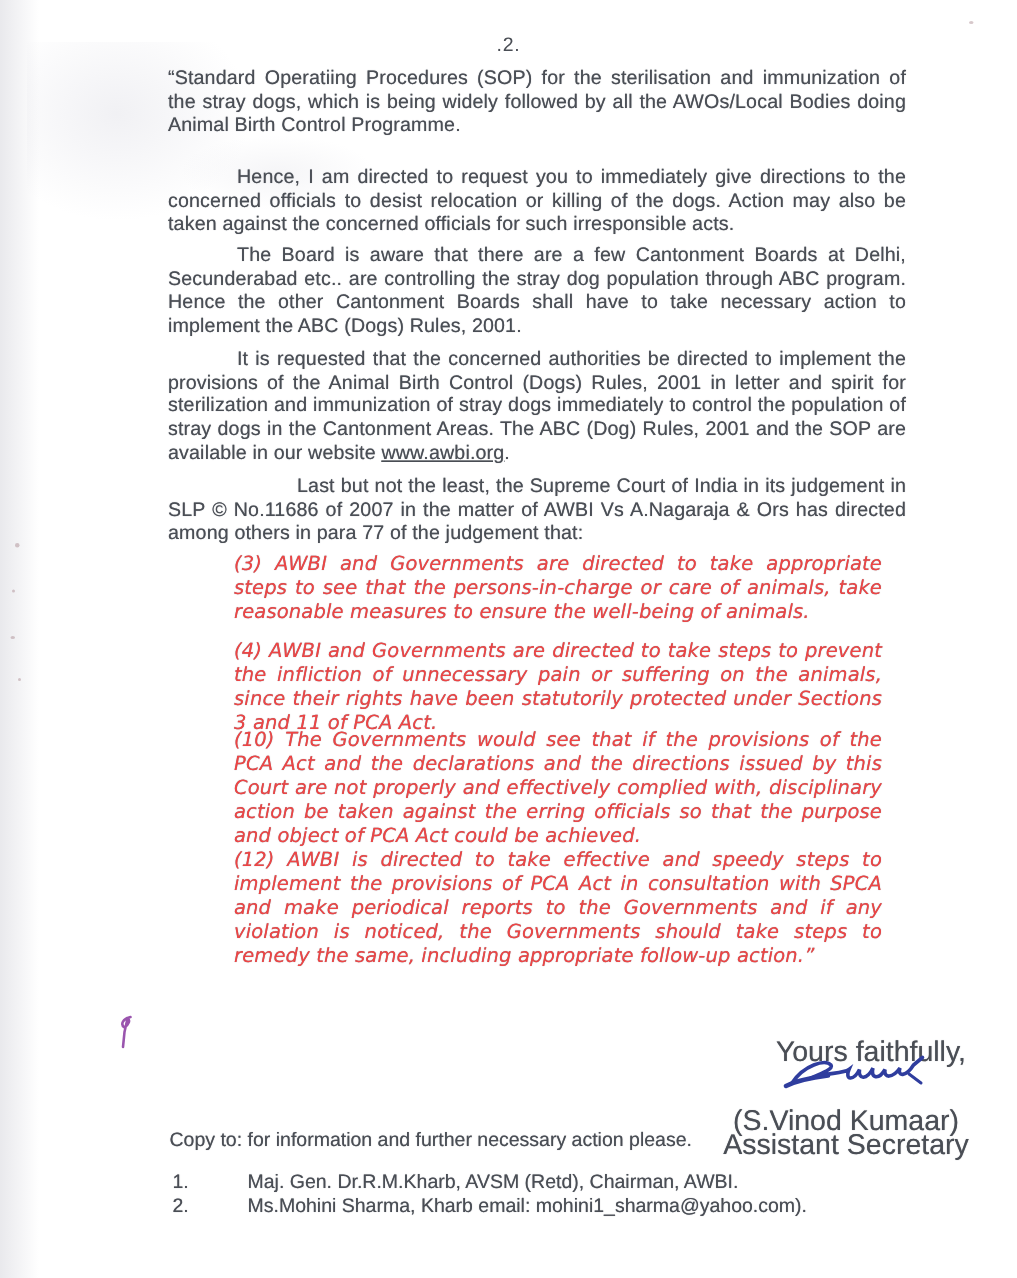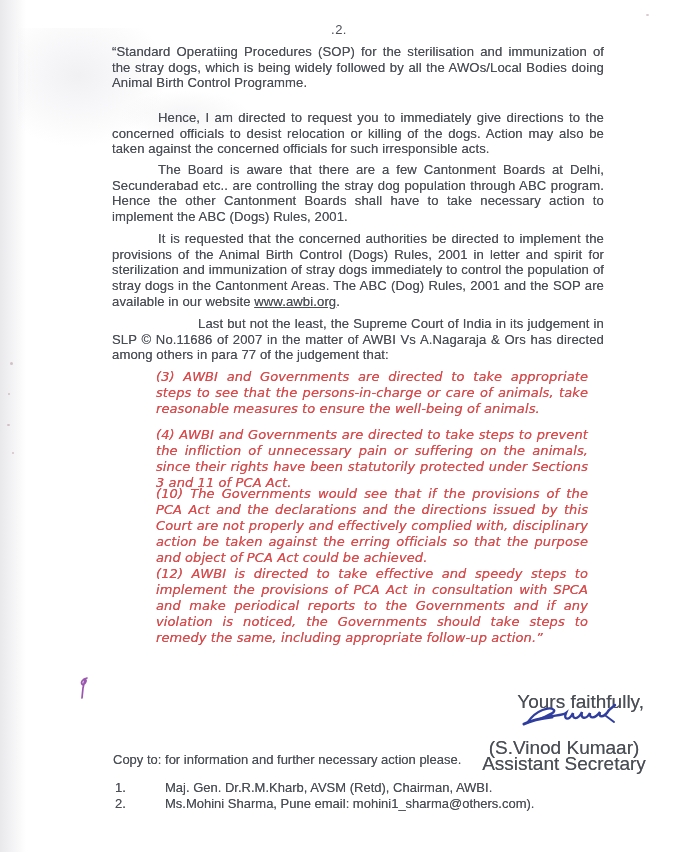--- a/index.html
+++ b/index.html
@@ -104,17 +104,17 @@
 
   <p class="copyline">Copy to: for information and further necessary action please.</p>
 
   <div class="copy-list">
     <div class="copy-row">
       <span class="copy-num">1.</span>
       <span>Maj. Gen. Dr.R.M.Kharb, AVSM (Retd), Chairman, AWBI.</span>
     </div>
     <div class="copy-row">
       <span class="copy-num">2.</span>
-      <span>Ms.Mohini Sharma, Pune email: mohini1_sharma@others.com).</span>
+      <span>Ms.Mohini Sharma, Kharb email: mohini1_sharma@yahoo.com).</span>
     </div>
   </div>
 
 </div>
 
 </body></html>

